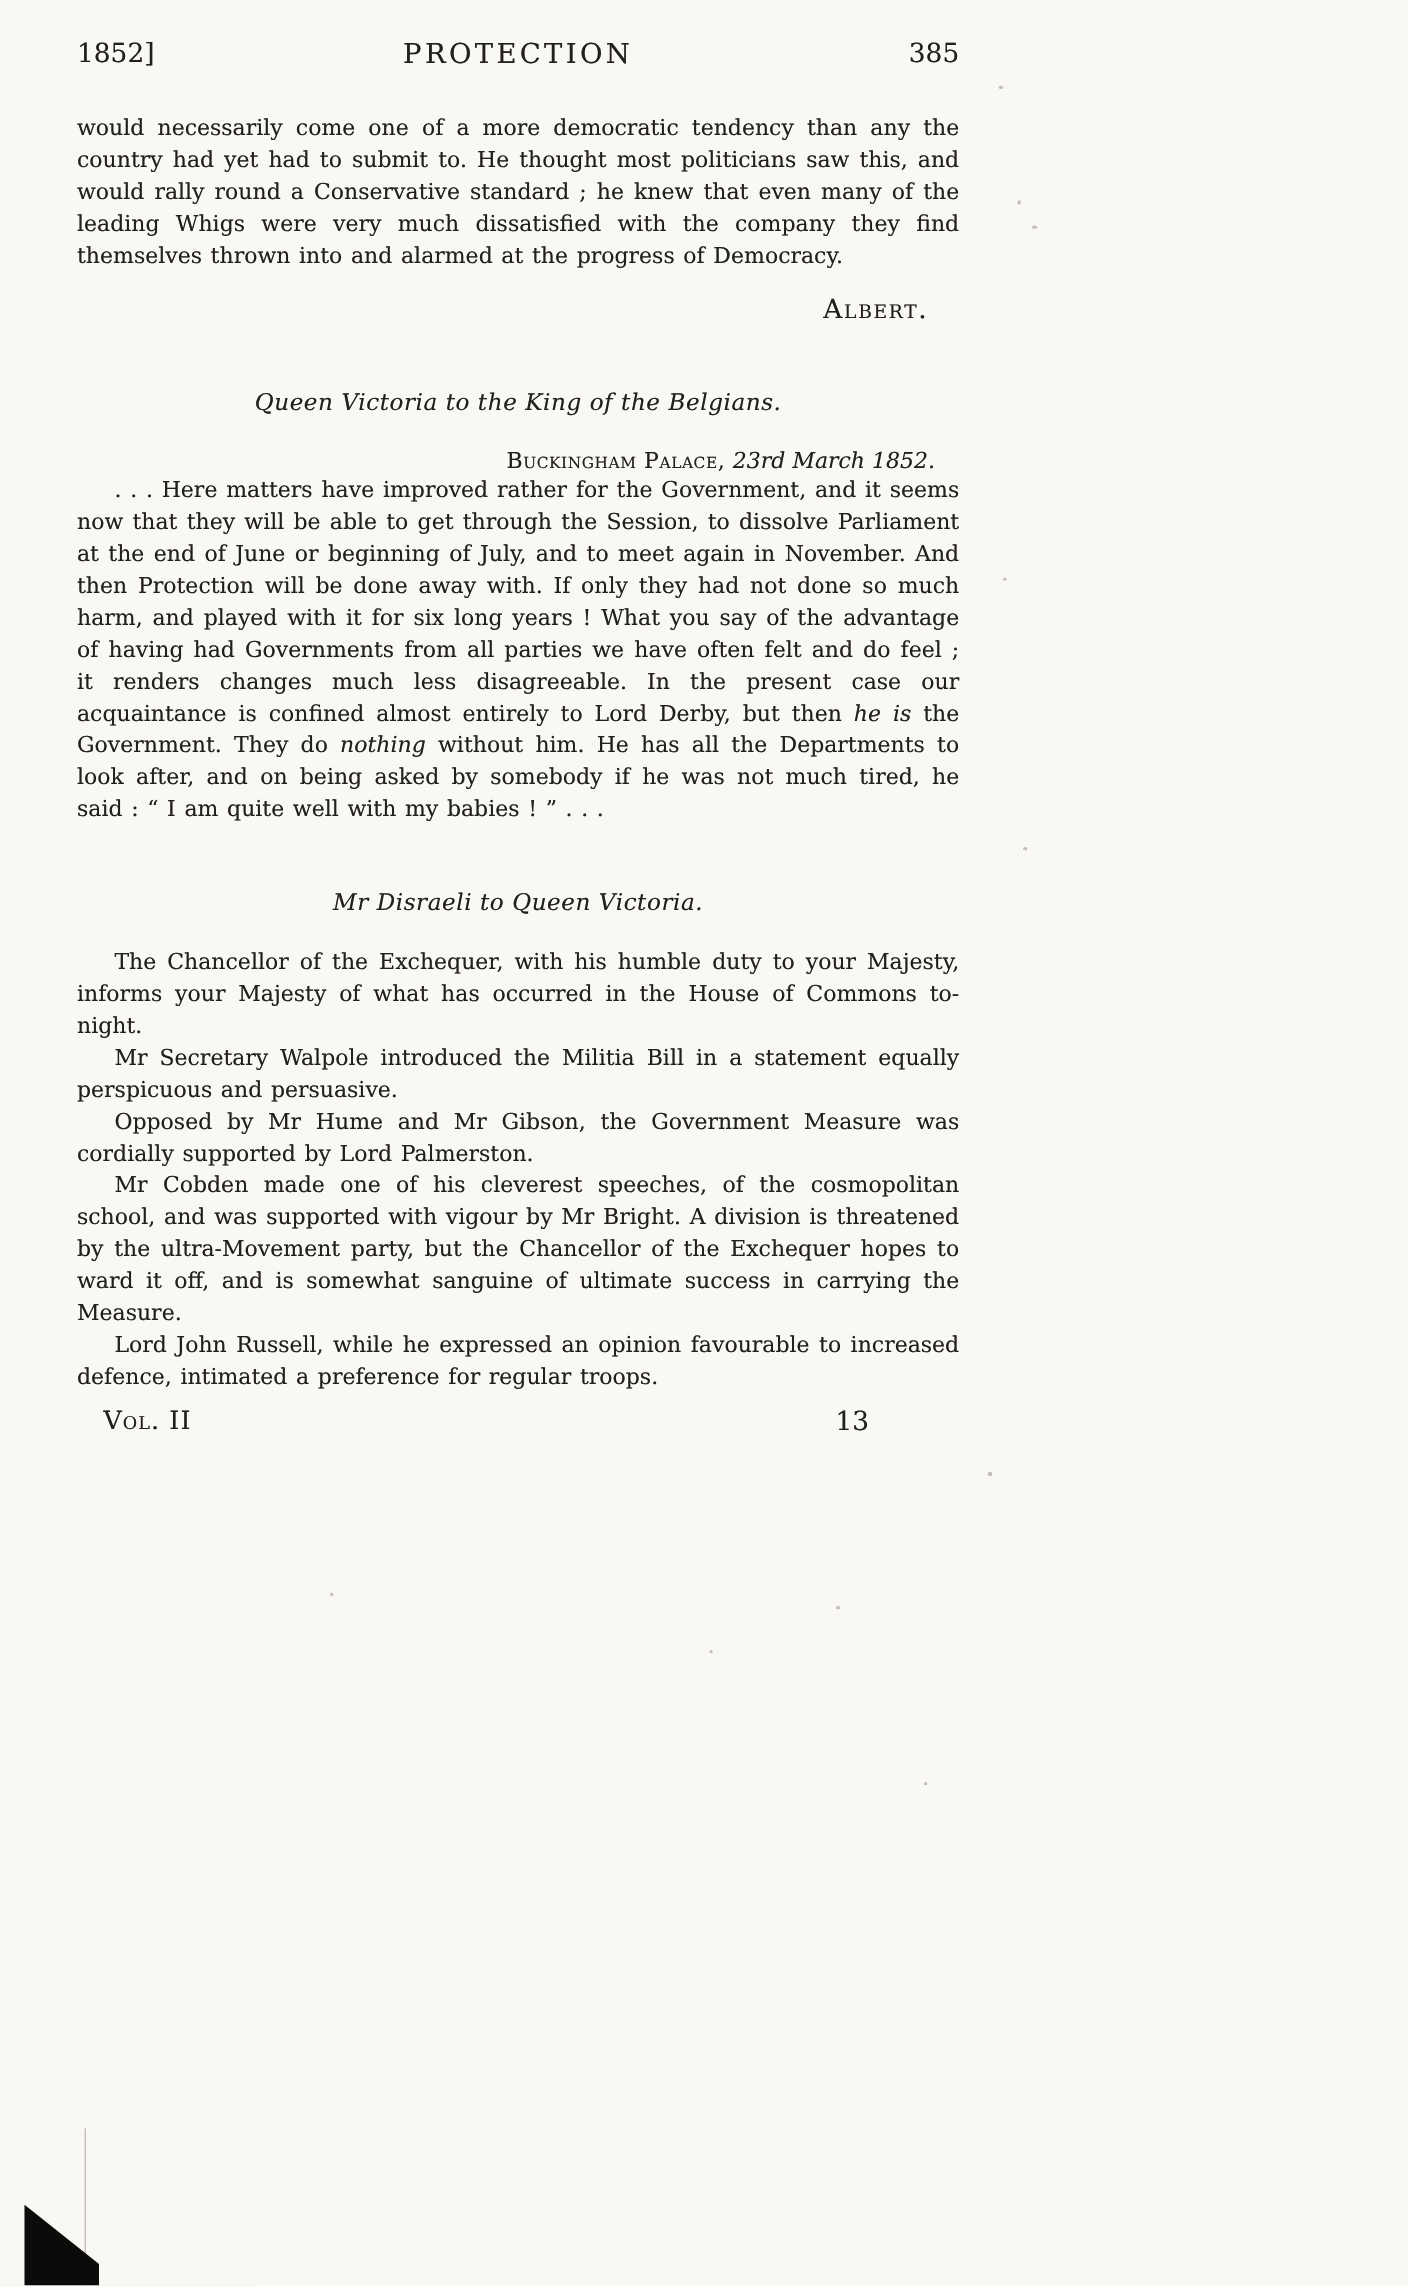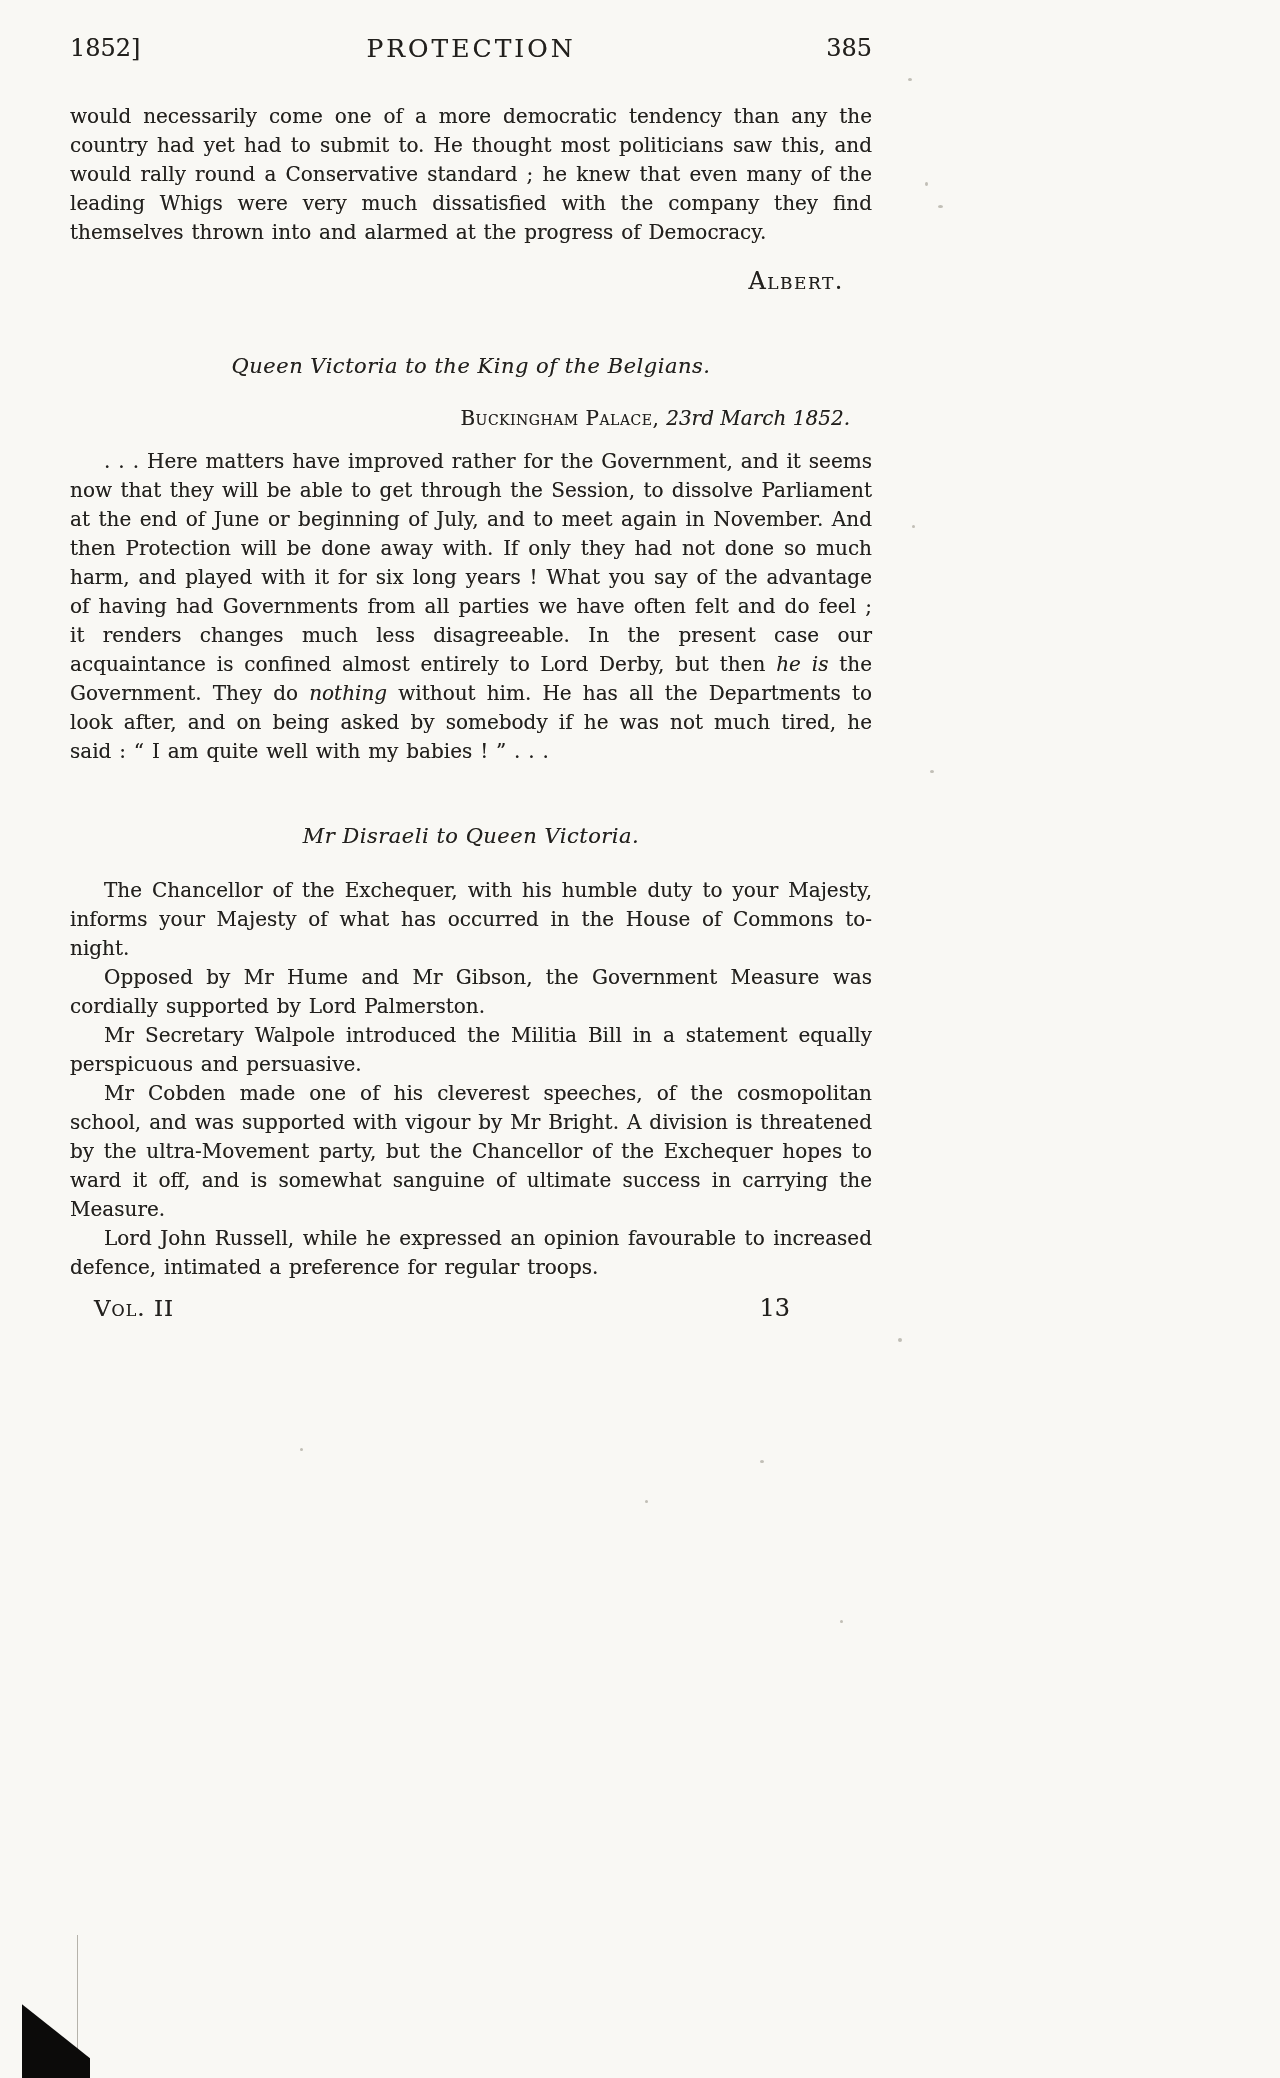--- a/index.html
+++ b/index.html
@@ -63,21 +63,20 @@
     text-align: center;
     font-size: 21px;
     letter-spacing: 0.5px;
     margin: 58px 0 28px 0;
   }
   .dateline {
     font-size: 20px;
     line-height: 25px;
     text-align: right;
     padding-right: 22px;
-    margin-bottom: 16px;
   }
   .dateline-block {
     width: fit-content;
     margin-left: auto;
     margin-right: 22px;
     text-align: center;
     font-size: 20px;
     line-height: 25px;
     margin-bottom: 14px;
   }
@@ -135,22 +134,22 @@
     <h2 class="letter-heading">Queen Victoria to the King of the Belgians.</h2>
 
     <div class="dateline"><span class="sc">Buckingham Palace, </span><span class="it">23rd March 1852.</span></div>
 
     <p class="body-para"><span>. . . Here matters have improved rather for the Government, and it seems now that they will be able to get through the Session, to dissolve Parliament at the end of June or beginning of July, and to meet again in November.  And then Protection will be done away with.  If only they had not done so much harm, and played with it for six long years !  What you say of the advantage of having had Governments from all parties we have often felt and do feel ; it renders changes much less disagreeable.  In the present case our acquaintance is confined almost entirely to Lord Derby, but then </span><span class="it">he is</span><span> the Government.  They do </span><span class="it">nothing</span><span> without him.  He has all the Departments to look after, and on being asked by somebody if he was not much tired, he said : “ I am quite well with my babies ! ” . . .</span></p>
 
     <h2 class="letter-heading">Mr Disraeli to Queen Victoria.</h2>
 
 
     <p class="body-para">The Chancellor of the Exchequer, with his humble duty to your Majesty, informs your Majesty of what has occurred in the House of Commons to-night.</p>
+    <p class="body-para">Mr Secretary Walpole introduced the Militia Bill in a statement equally perspicuous and persuasive.</p>
     <p class="body-para">Opposed by Mr Hume and Mr Gibson, the Government Measure was cordially supported by Lord Palmerston.</p>
-    <p class="body-para">Mr Secretary Walpole introduced the Militia Bill in a statement equally perspicuous and persuasive.</p>
     <p class="body-para">Mr Cobden made one of his cleverest speeches, of the cosmopolitan school, and was supported with vigour by Mr Bright.  A division is threatened by the ultra-Movement party, but the Chancellor of the Exchequer hopes to ward it off, and is somewhat sanguine of ultimate success in carrying the Measure.</p>
     <p class="body-para">Lord John Russell, while he expressed an opinion favourable to increased defence, intimated a preference for regular troops.</p>
 
     <footer class="page-footer">
       <span class="vol">Vol. II</span>
       <span>13</span>
     </footer>
 
   </div>
 

